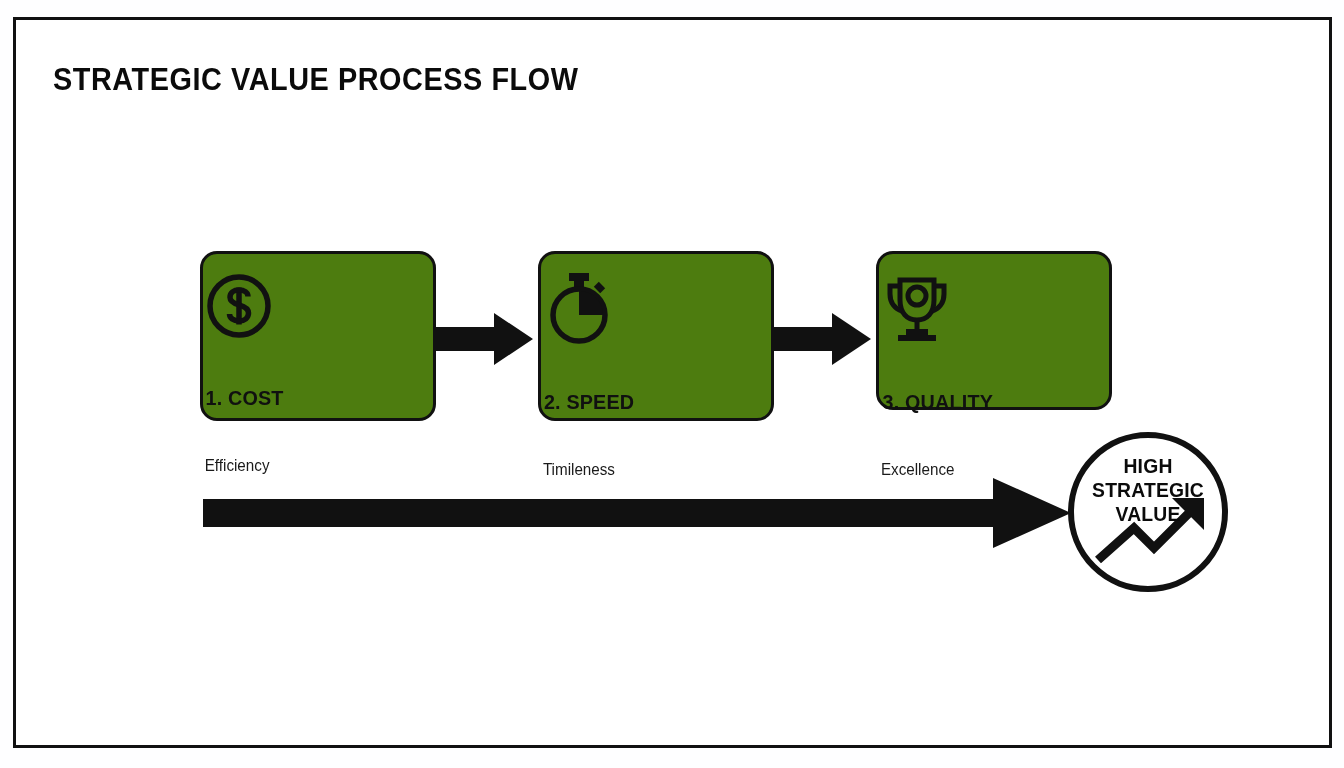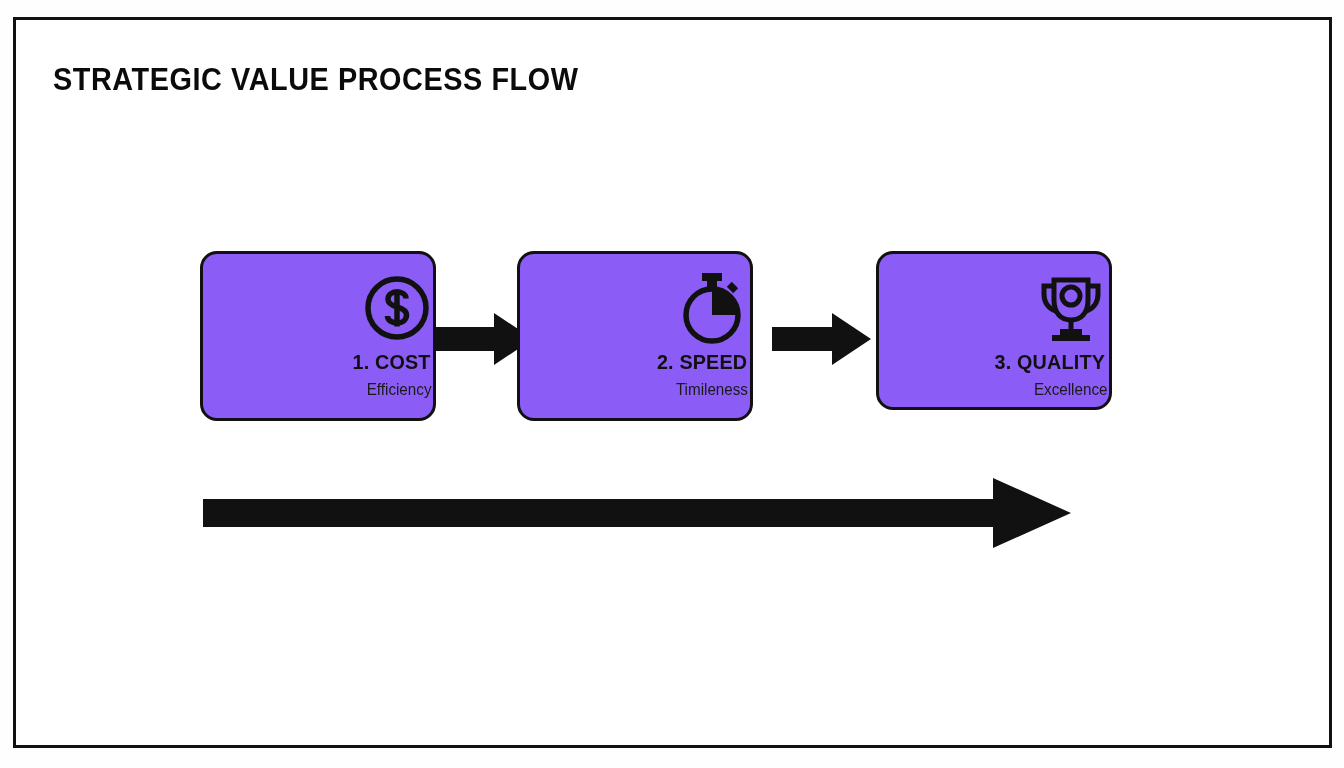--- a/index.html
+++ b/index.html
@@ -48,27 +48,28 @@
     transform: scaleX(0.93);
     transform-origin: left center;
   }
 
   
   .stage {
     position: absolute;
     box-sizing: border-box;
     border: 3px solid #111111;
     border-radius: 17px;
-    background: #8b5cf6;
+    background: #4d7c0f;
     display: flex;
     flex-direction: column;
-    align-items: flex-end;
+    align-items: flex-start;
+    gap: 40px;
   }
   .stage-1 { left: 200px; top: 251px; width: 236px; height: 170px; }
-  .stage-2 { left: 517px; top: 251px; width: 236px; height: 170px; }
+  .stage-2 { left: 538px; top: 251px; width: 236px; height: 170px; }
   .stage-3 { left: 876px; top: 251px; width: 236px; height: 159px; }
 
   .stage-icon {
     margin-top: 16px;
     height: 76px;
     display: flex;
     align-items: center;
     justify-content: center;
   }
   .stage-title {
@@ -221,14 +222,26 @@
     <div class="stage-title">3. QUALITY</div>
     <div class="stage-sub">Excellence</div>
   </div>
 
   <div class="big-arrow">
     <svg width="870" height="74" viewBox="0 0 870 74">
       <path d="M0 23 H790 V2 L868 37 L790 72 V51 H0 Z" fill="#111111"></path>
     </svg>
   </div>
 
+  <div class="outcome">
+    <div class="outcome-ring"></div>
+    <svg class="outcome-graph" width="160" height="160" viewBox="0 0 160 160">
+      <path d="M30 128 L66 96 L86 116 L130 72" fill="none" stroke="#111111" stroke-width="9" stroke-linejoin="miter" stroke-linecap="butt"></path>
+      <path d="M136 66 L136 98 L104 66 Z" fill="#111111"></path>
+    </svg>
+    <div class="outcome-text">
+      <span>HIGH</span>
+      <span>STRATEGIC</span>
+      <span>VALUE</span>
+    </div>
+  </div>
 
 </div>
 
 </body></html>

